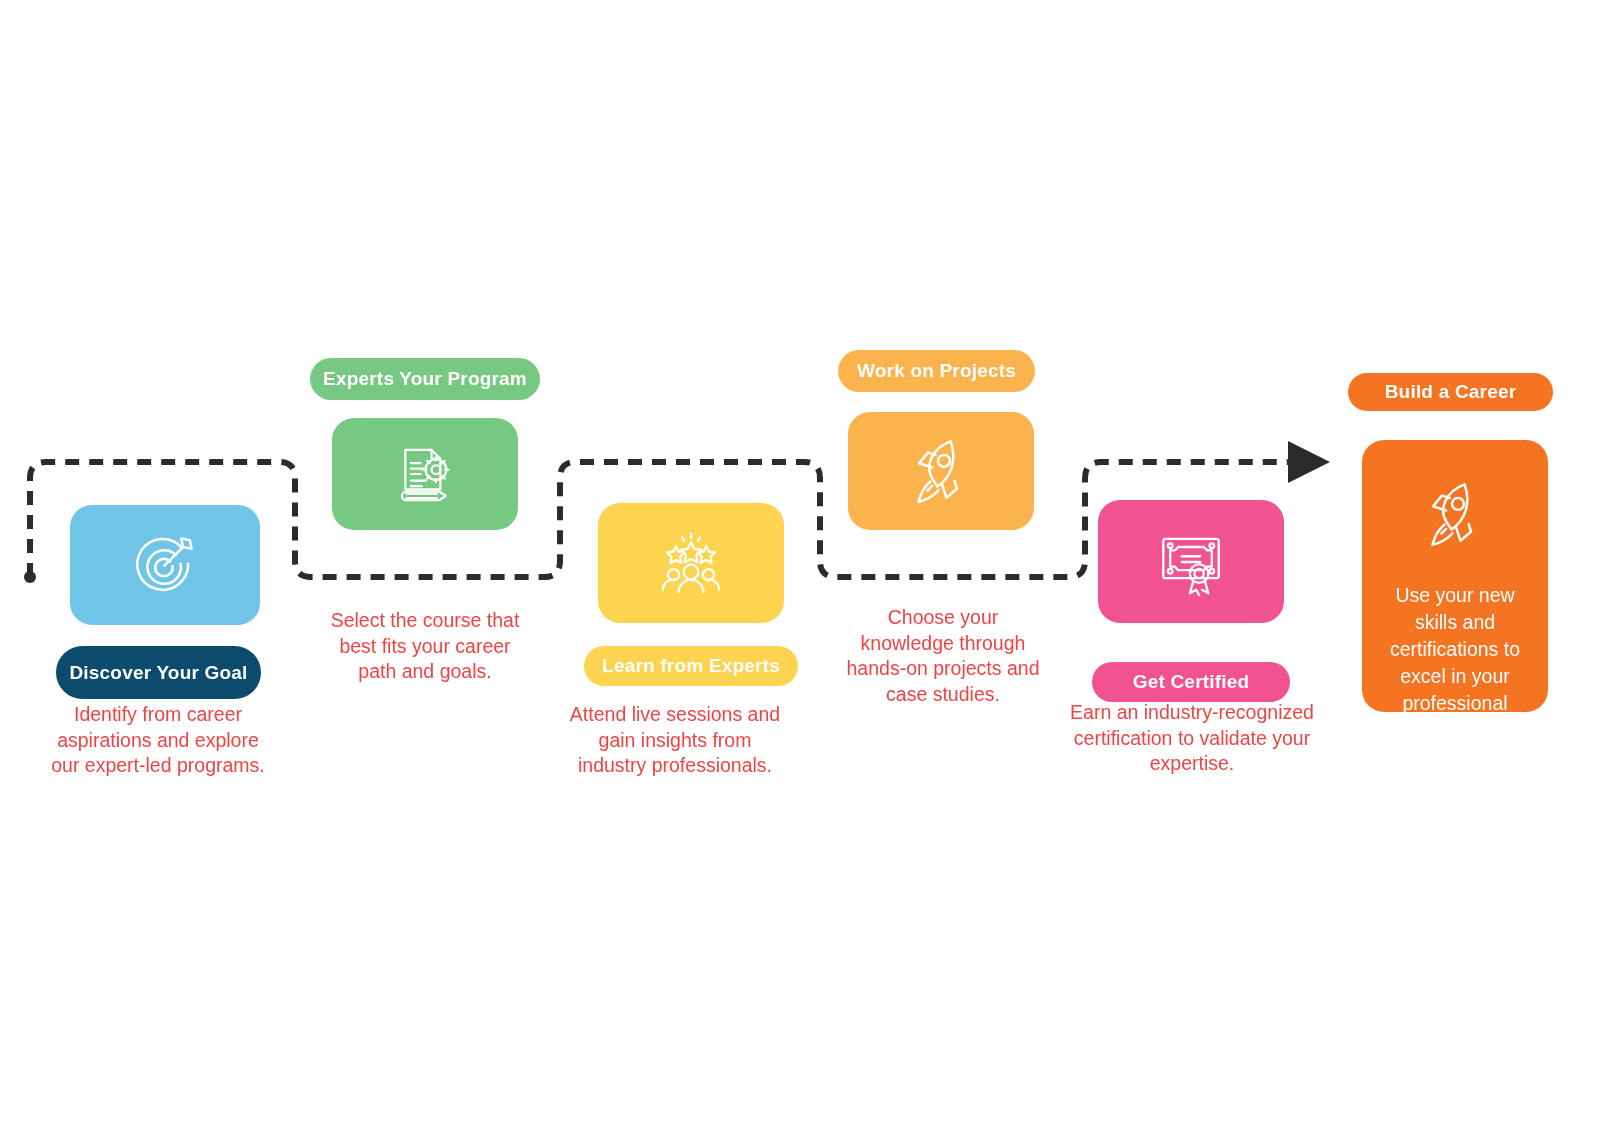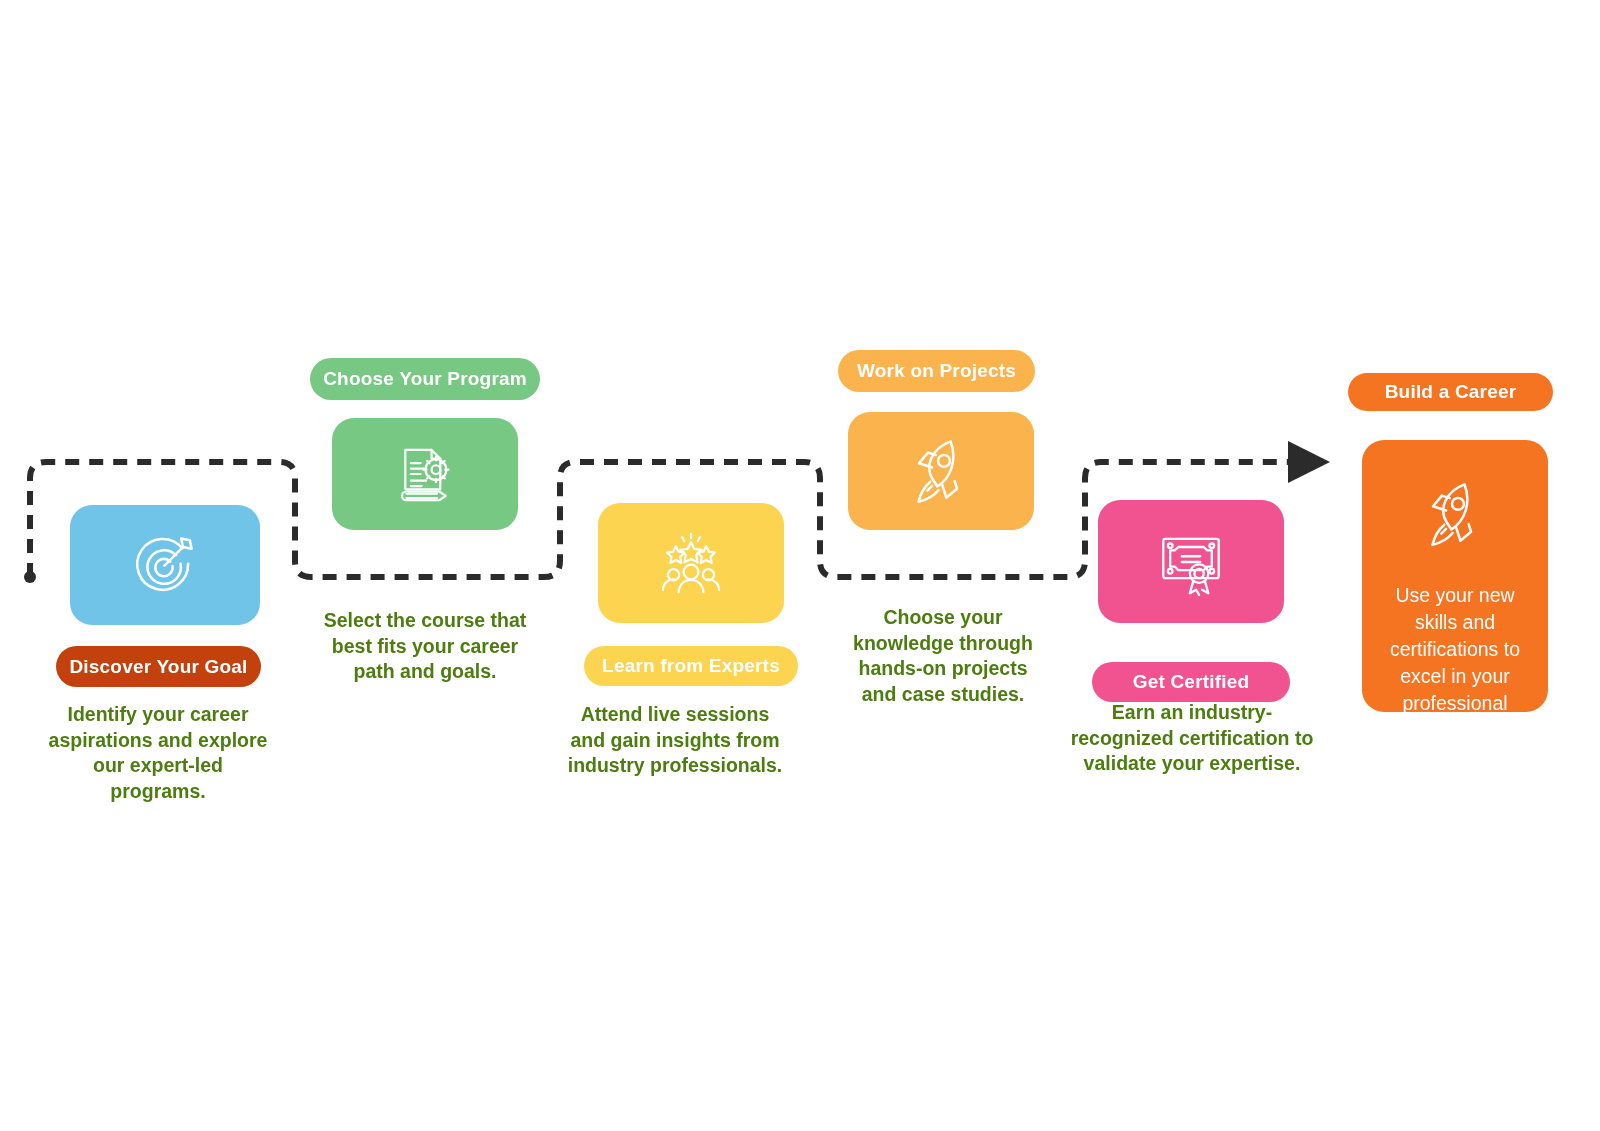--- a/index.html
+++ b/index.html
@@ -47,24 +47,24 @@
     align-items: center;
     justify-content: center;
     box-sizing: border-box;
   }
   .icon-card svg {
     display: block;
   }
   .desc {
     position: absolute;
     text-align: center;
-    color: #4d7c0f;
+    color: #ef4444;
     font-size: 19.5px;
     line-height: 1.32;
-    font-weight: 700;
+    font-weight: 400;
   }
   
   .tall-card {
     position: absolute;
     border-radius: 22px;
     box-sizing: border-box;
     display: flex;
     flex-direction: column;
     align-items: center;
     padding-top: 36px;
@@ -99,29 +99,29 @@
       <span>
         <svg width="74" height="74" viewBox="0 0 64 64" fill="none" stroke="#ffffff" stroke-width="2.2" stroke-linecap="round" stroke-linejoin="round">
           <path d="M47 17.5A22 22 0 1 0 52 31"></path>
           <path d="M41.5 23.5A14.5 14.5 0 1 0 45.5 31"></path>
           <path d="M36.5 29A7.5 7.5 0 1 0 38.5 33"></path>
           <path d="M31.5 32.5 L47.5 16.5"></path>
           <path d="M47.5 16.5 L46 9 L53.5 10.5 L55 18 L47.5 16.5 Z"></path>
         </svg>
       </span>
     </div>
-    <div class="pill" style="left:56px; top:646px; width:205px; height:41px; background:#c2410c;">
+    <div class="pill" style="left:56px; top:646px; width:205px; height:53px; background:#0c4a6e;">
       <span>Discover Your Goal</span>
     </div>
-    <div class="desc" style="left:48px; top:702px; width:220px;">Identify your career aspirations and explore our expert-led programs.</div>
+    <div class="desc" style="left:48px; top:702px; width:220px;">Identify from career aspirations and explore our expert-led programs.</div>
   </div>
 
   <div class="step">
     <div class="pill" style="left:310px; top:358px; width:230px; height:42px; background:#77C882;">
-      <span>Choose Your Program</span>
+      <span>Experts Your Program</span>
     </div>
     <div class="icon-card" style="left:332px; top:418px; width:186px; height:112px; background:#77C882;">
       <span>
         <svg width="70" height="70" viewBox="0 0 64 64" fill="none" stroke="#ffffff" stroke-width="2" stroke-linecap="round" stroke-linejoin="round">
           <path d="M14 10 H38 L46 18 V46 H14 Z"></path>
           <path d="M38 10 V18 H46"></path>
           <path d="M19 22 h9 M19 27 h12 M19 32 h9"></path>
           <path d="M19 38 h14 M19 43 h10"></path>
           <circle cx="42" cy="28" r="9.5"></circle>
           <circle cx="42" cy="28" r="4"></circle>

